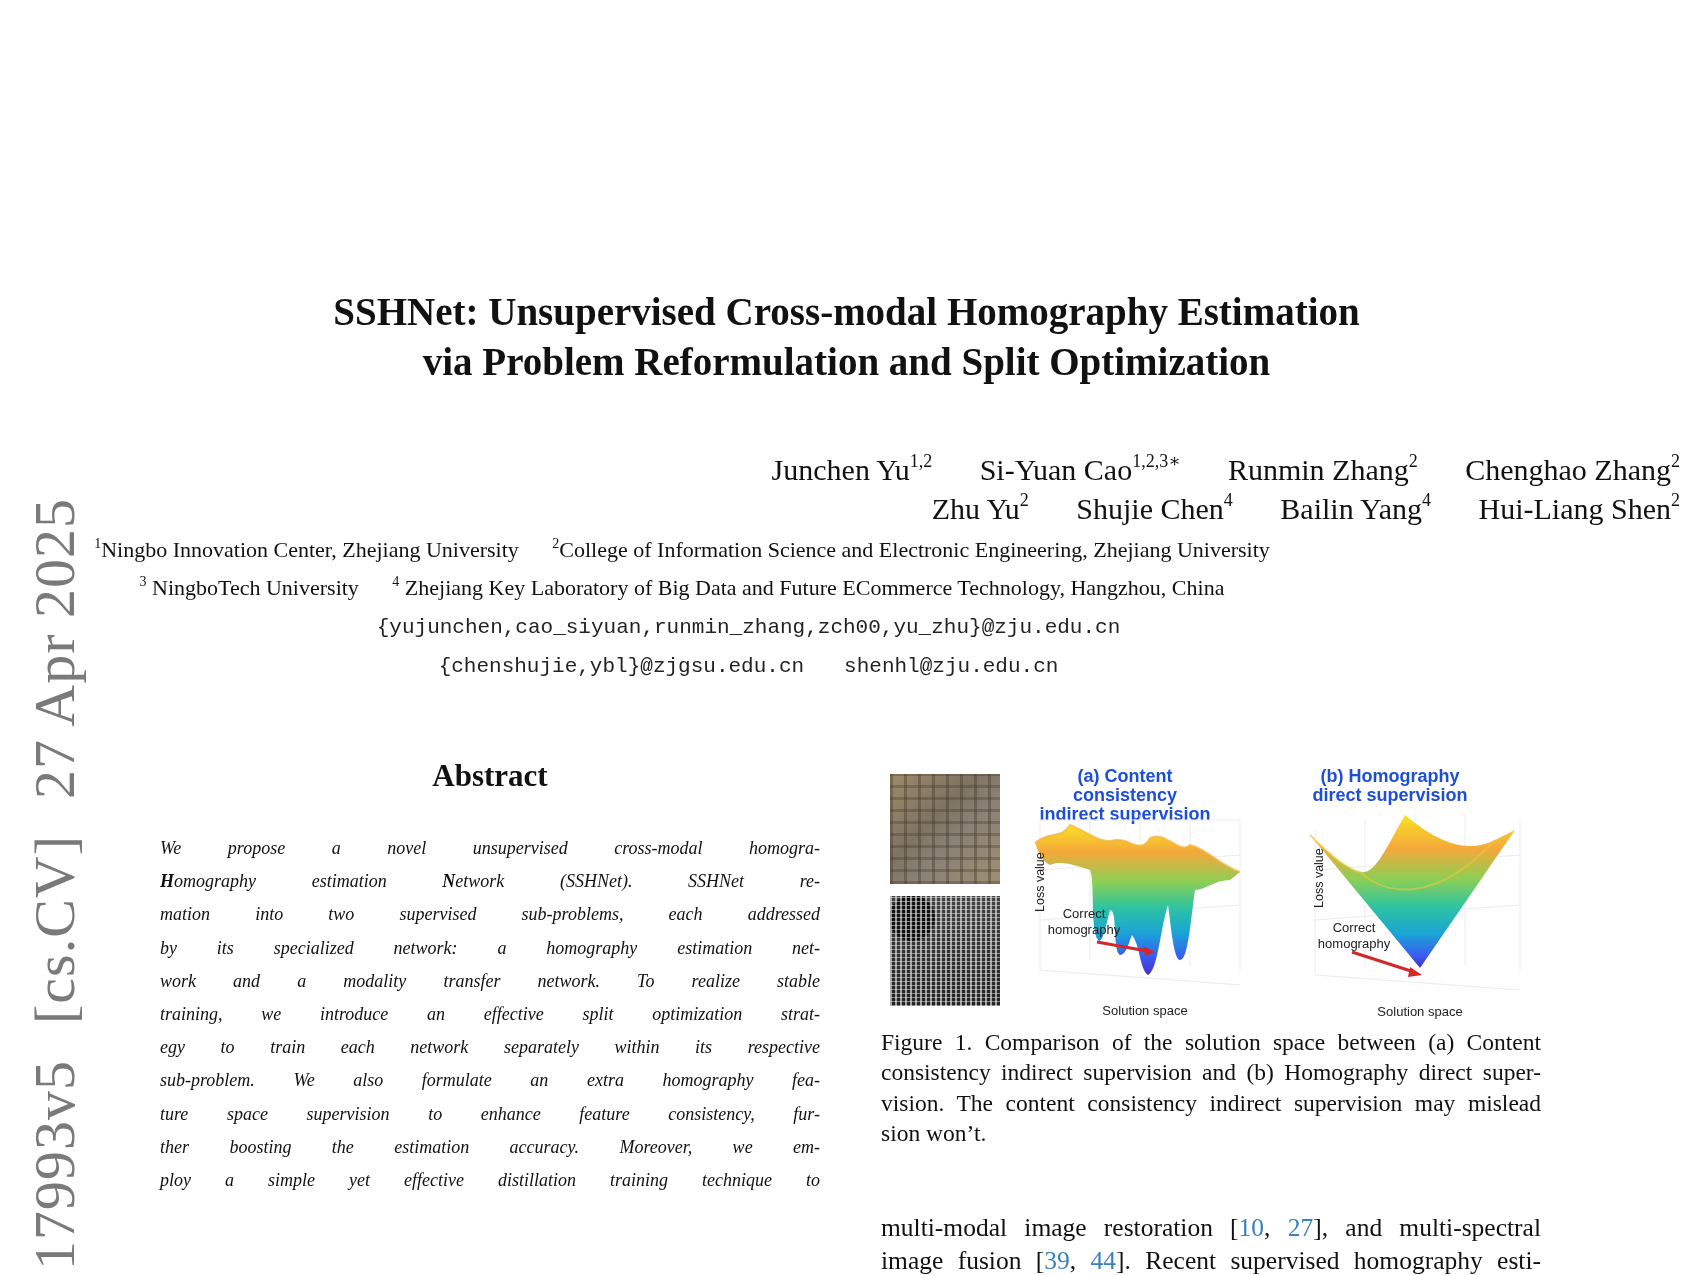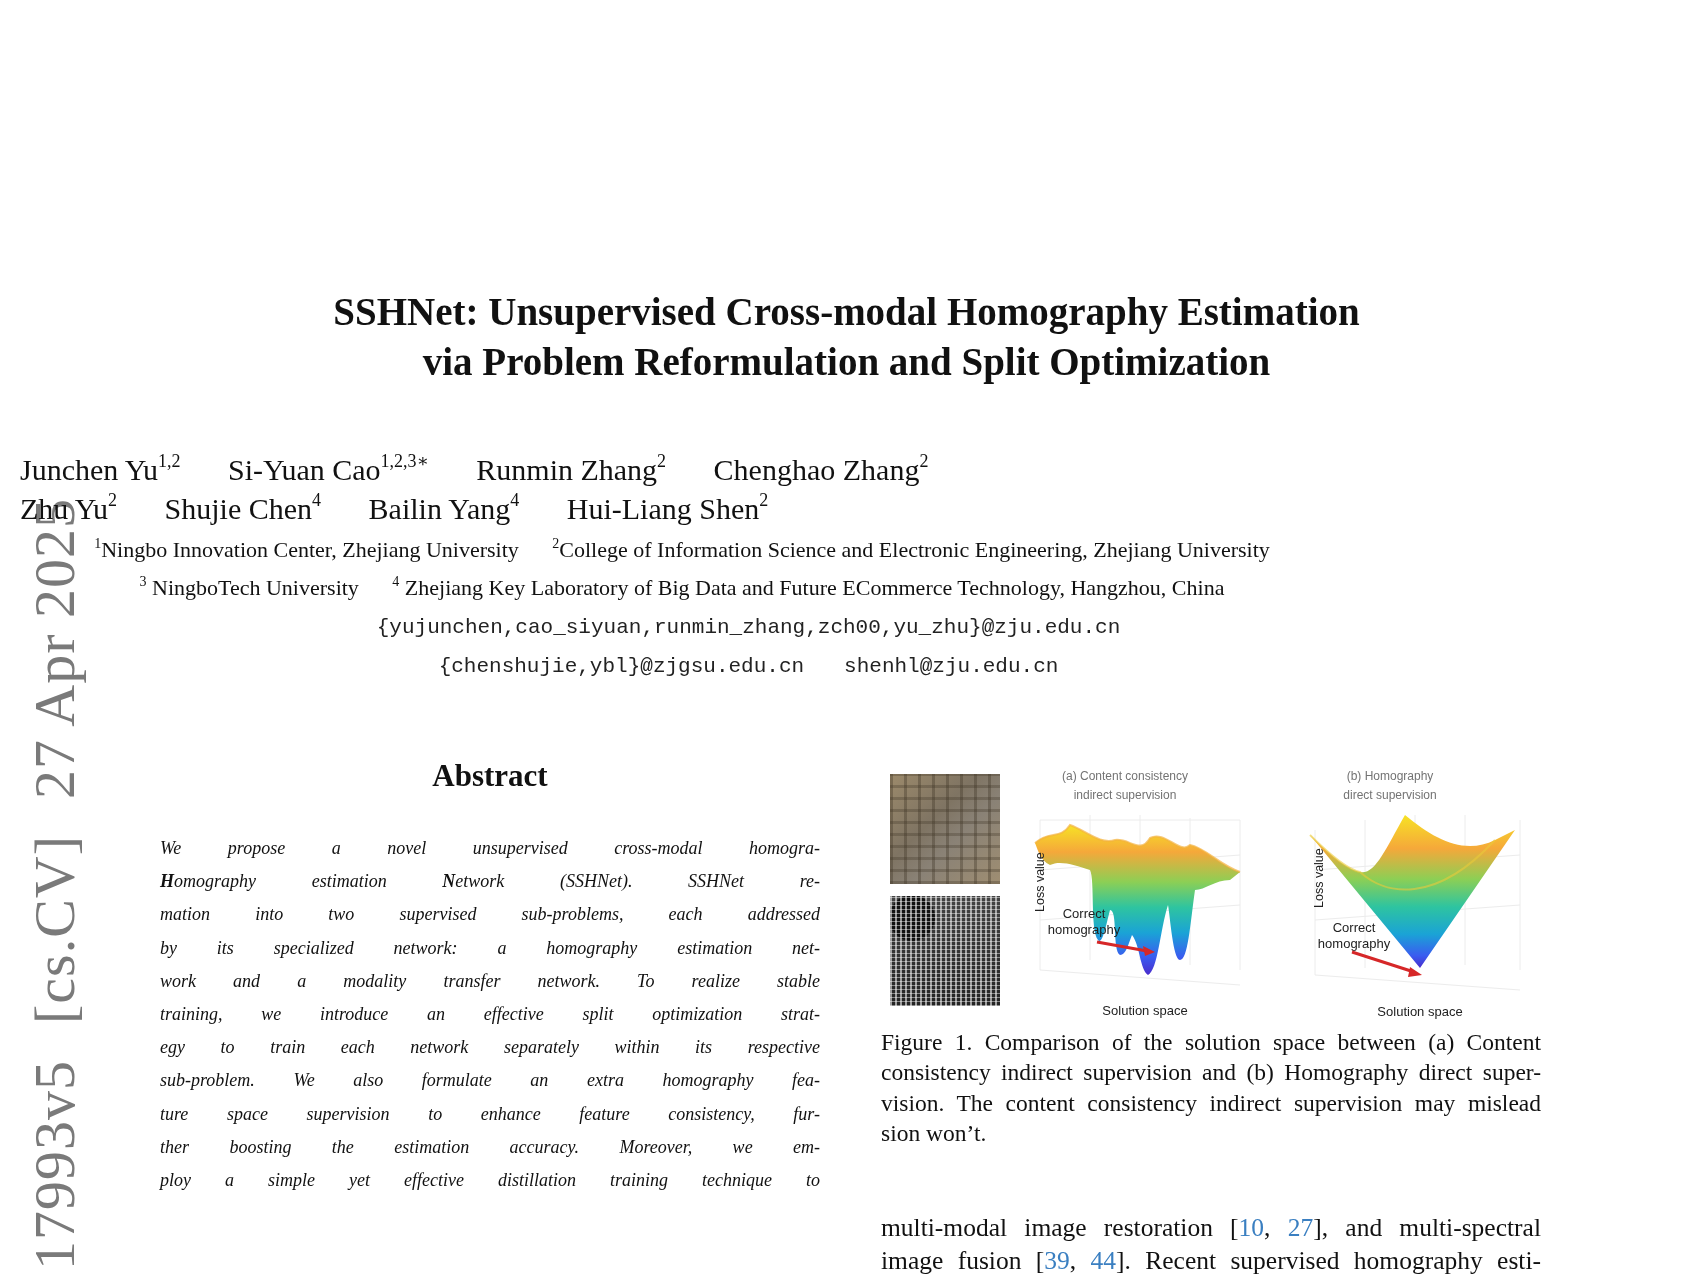--- a/index.html
+++ b/index.html
@@ -5,35 +5,35 @@
   html, body { margin:0; padding:0; background:#ffffff; }
   body { width:1700px; height:1275px; position:relative; overflow:hidden;
          font-family:"Liberation Serif", "DejaVu Serif", serif; color:#111; }
   .abs { position:absolute; }
   .arxiv { position:absolute; left:-325px; top:862px; width:760px; height:92px;
            transform:rotate(-90deg); transform-origin:center center;
            font-size:58px; color:#7a7a7a; white-space:nowrap; text-align:center;
            letter-spacing:1px; line-height:92px; }
   .arxiv span { margin:0 18px; }
   .title { left:0; width:1693px; text-align:center; font-weight:bold; font-size:39px; line-height:50px; }
-  .authors { left:0; width:1700px; text-align:left; font-size:30px; line-height:39px; }
+  .authors { left:0; width:1700px; text-align:right; font-size:30px; line-height:39px; }
   .authors .a { margin:0 20px; white-space:nowrap; }
   .authors sup { font-size:18px; vertical-align:13px; line-height:0; }
   .aff { left:0; width:1364px; text-align:center; font-size:22px; line-height:30px; }
   .aff sup { font-size:14px; vertical-align:9px; line-height:0; }
   .aff .g { margin:0 14px; }
   .mono { left:0; width:1497px; text-align:center; font-family:"Liberation Mono","DejaVu Sans Mono",monospace; font-size:21px; line-height:30px; color:#222; }
   .mono .g { margin:0 20px; }
   .abs-head { left:160px; width:660px; text-align:center; font-weight:bold; font-size:31px; }
   .abstract { left:160px; width:660px; font-style:italic; font-size:18px; line-height:33.2px; text-align:justify; }
   .abstract .ln { display:block; text-align:justify; text-align-last:justify; white-space:nowrap; height:33.2px; overflow:visible; }
   .abstract b { font-weight:bold; }
   .fig { left:880px; top:760px; width:660px; height:270px; }
   .thumb { position:absolute; width:110px; background:#8b7d65; }
-  .ftitle { position:absolute; font-family:"Liberation Sans","DejaVu Sans",sans-serif; font-weight:normal; font-size:12px; text-align:center; line-height:19px; color:#737373; }
+  .ftitle { position:absolute; font-family:"Liberation Sans","DejaVu Sans",sans-serif; font-weight:bold; font-size:18px; text-align:center; line-height:19px; color:#1d4ed8; }
   .flabel { position:absolute; font-family:"Liberation Sans","DejaVu Sans",sans-serif; font-size:13px; color:#222; line-height:16px; text-align:center; }
   .ylabel { position:absolute; font-family:"Liberation Sans","DejaVu Sans",sans-serif; font-size:12.5px; color:#222; transform:rotate(-90deg); transform-origin:left top; white-space:nowrap; }
   .caption { left:881px; width:660px; font-size:23.5px; line-height:30.4px; }
   .caption .ln { display:block; white-space:nowrap; text-align:justify; text-align-last:justify; height:30.4px; }
   .caption .ln.last { text-align-last:left; }
   .body { left:881px; width:660px; font-size:25.5px; line-height:33px; }
   .body .ln { display:block; white-space:nowrap; text-align:justify; text-align-last:justify; height:33px; }
   .cite { color:#3a7fc1; }
 </style>
 </head>

